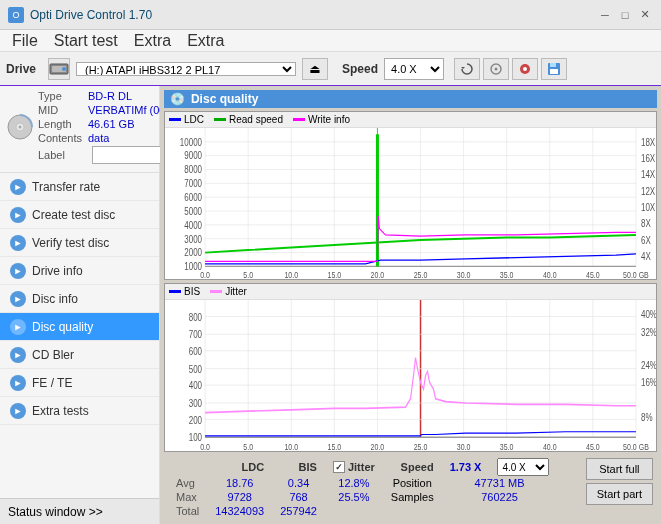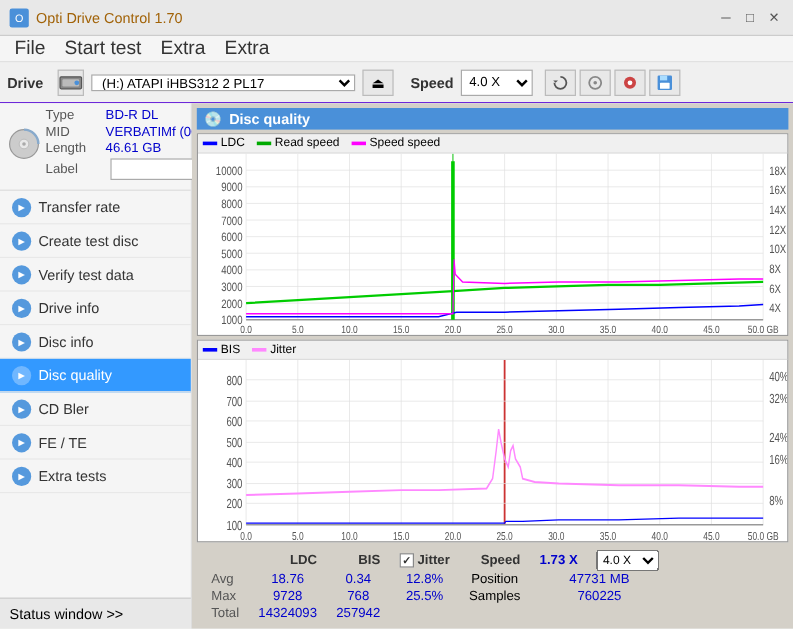--- a/index.html
+++ b/index.html
@@ -2,21 +2,21 @@
 <html><head>
   <meta charset="utf-8">
   <style>
     * { margin: 0; padding: 0; box-sizing: border-box; }
     body { width: 661px; height: 524px; overflow: hidden; font-family: 'Segoe UI', Tahoma, Arial, sans-serif; font-size: 11px; background: #f0f0f0; }
     
     
     .titlebar { height: 30px; background: #e8e8e8; display: flex; align-items: center; justify-content: space-between; padding: 0 8px; border-bottom: 1px solid #ccc; }
     .titlebar-left { display: flex; align-items: center; gap: 6px; }
     .titlebar-icon { width: 16px; height: 16px; background: #4a90d9; border-radius: 2px; display: flex; align-items: center; justify-content: center; color: white; font-size: 9px; }
-    .titlebar-title { font-size: 12px; color: #a16207; }
+    .titlebar-title { font-size: 12px; color: #0c4a6e; }
     .titlebar-controls { display: flex; gap: 4px; }
     .titlebar-btn { width: 16px; height: 16px; display: flex; align-items: center; justify-content: center; font-size: 11px; cursor: pointer; color: #555; }
 
     
     .menubar { height: 22px; background: #f5f5f5; display: flex; align-items: center; padding: 0 4px; border-bottom: 1px solid #ddd; }
     .menu-item { padding: 2px 8px; cursor: pointer; font-size: 16px; color: #333; }
 
     
     .drivebar { height: 34px; background: #f0f0f0; display: flex; align-items: center; padding: 0 6px; border-bottom: 1px solid #6d28d9; gap: 6px; }
     .drive-label { font-size: 12px; font-weight: bold; color: #333; min-width: 36px; }
@@ -170,41 +170,45 @@
             <span class="disc-val">BD-R DL</span>
           </div>
           <div class="disc-row">
             <span class="disc-key">MID</span>
             <span class="disc-val">VERBATIMf (000)</span>
           </div>
           <div class="disc-row">
             <span class="disc-key">Length</span>
             <span class="disc-val">46.61 GB</span>
           </div>
+          <div class="disc-row">
+            <span class="disc-key">Contents</span>
+            <span class="disc-val data">data</span>
+          </div>
           <div class="disc-label-row">
             <span class="disc-key">Label</span>
             <input class="disc-label-input" type="text" value="" style="">
             <div class="disc-label-btn">⚙</div>
           </div>
         </div>
       </div>
     </div>
 
     <div class="nav-items">
       <div class="nav-item">
         <div class="nav-icon">►</div>
         <span>Transfer rate</span>
       </div>
       <div class="nav-item">
         <div class="nav-icon">►</div>
         <span>Create test disc</span>
       </div>
       <div class="nav-item">
         <div class="nav-icon">►</div>
-        <span>Verify test data</span>
+        <span>Verify test disc</span>
       </div>
       <div class="nav-item">
         <div class="nav-icon">►</div>
         <span>Drive info</span>
       </div>
       <div class="nav-item">
         <div class="nav-icon">►</div>
         <span>Disc info</span>
       </div>
       <div class="nav-item active">
@@ -243,21 +247,21 @@
           <div class="legend-item">
             <div class="legend-dot" style="background:#0000ff;"></div>
             <span>LDC</span>
           </div>
           <div class="legend-item">
             <div class="legend-dot" style="background:#00aa00;"></div>
             <span>Read speed</span>
           </div>
           <div class="legend-item">
             <div class="legend-dot" style="background:#ff00ff;"></div>
-            <span>Speed speed</span>
+            <span>Write info</span>
           </div>
         </div>
         <div style="flex:1; position:relative; overflow:hidden;">
           <svg width="100%" height="100%" viewBox="0 0 490 120" preserveAspectRatio="none">
 
             <rect width="490" height="120" fill="white"></rect>
 
             <line x1="40" y1="0" x2="40" y2="110" stroke="#e0e0e0" stroke-width="0.5"></line>
             <line x1="83" y1="0" x2="83" y2="110" stroke="#e0e0e0" stroke-width="0.5"></line>
             <line x1="126" y1="0" x2="126" y2="110" stroke="#e0e0e0" stroke-width="0.5"></line>
@@ -443,16 +447,20 @@
                 <td class="blue">257942</td>
                 <td></td>
                 <td></td>
                 <td></td>
                 <td></td>
               </tr>
             </tbody>
           </table>
         </div>
 
+        <div class="action-btns">
+          <button class="action-btn">Start full</button>
+          <button class="action-btn">Start part</button>
+        </div>
       </div>
     </div>
   </div>
 </div>
 
 </body></html>

